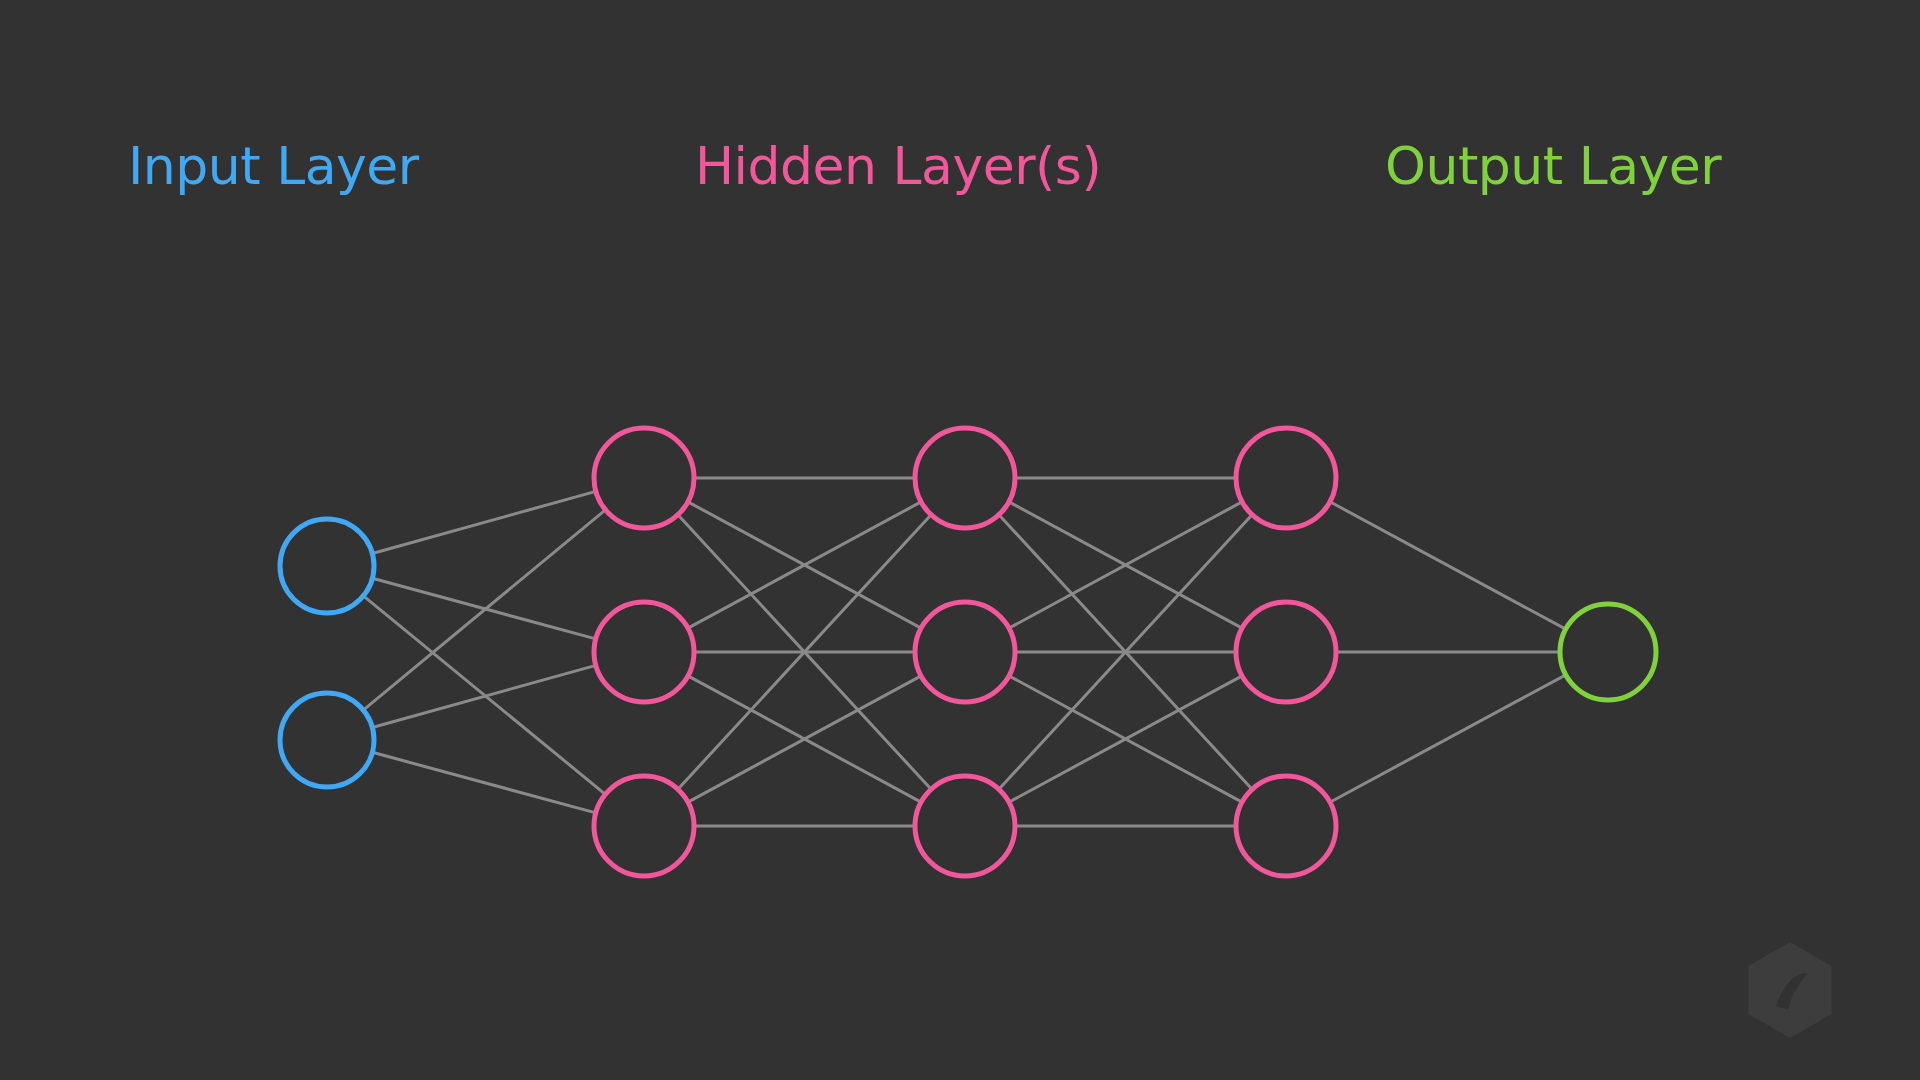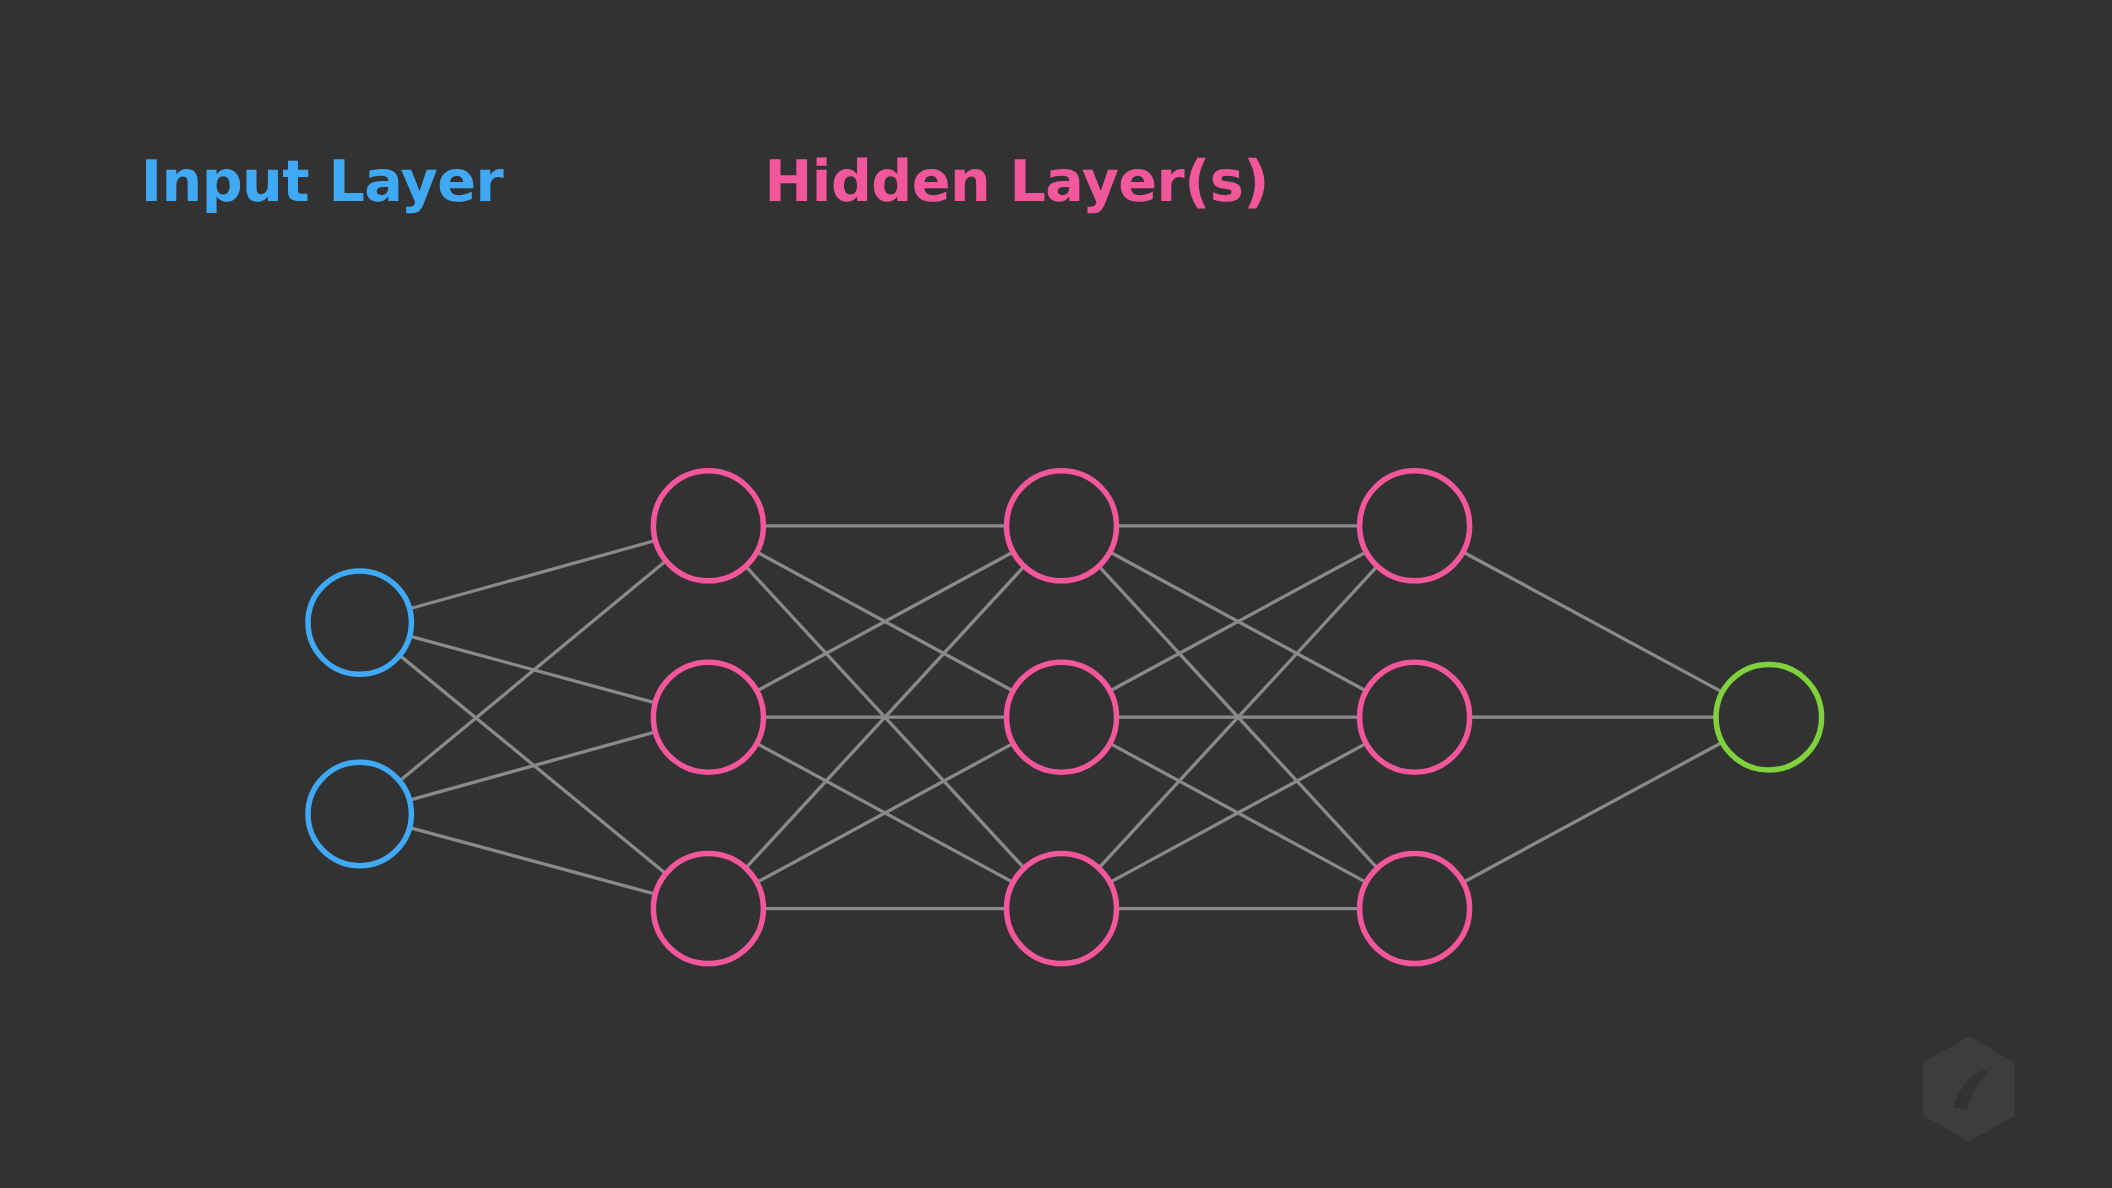--- a/index.html
+++ b/index.html
@@ -18,21 +18,21 @@
   #net {
     position: absolute;
     left: 0; top: 0;
     width: 1920px;
     height: 1080px;
     display: block;
   }
   .layer-label {
     position: absolute;
     font-family: "DejaVu Sans", sans-serif;
-    font-weight: bold;
+    font-weight: normal;
     font-size: 52px;
     letter-spacing: -0.5px;
     white-space: nowrap;
     line-height: 1;
   }
   #label-input  { left: 128px;  top: 140px; }
   #label-hidden { left: 695px;  top: 140px; text-align: right; }
   #label-output { left: 1385px; top: 140px; }
 </style>
 </head>
@@ -87,14 +87,15 @@
     <g id="watermark-group">
         <path d="M1790.0,942.0 L1831.6,966.0 L1831.6,1014.0 L1790.0,1038.0 L1748.4,1014.0 L1748.4,966.0 Z" fill="#3E3D3D" stroke="none" stroke-linejoin="round"></path>
         <path d="M 1775.6 1006.32 C 1785.2 979.44, 1800.56 970.8, 1807.28 973.68 C 1794.8 988.08, 1790.96 998.64, 1788.08 1009.2 Z" fill="#333232"></path>
       </g>
   </svg>
 
   <div class="layer-label" id="label-input" style="color: rgb(63, 169, 245);">Input Layer</div>
 
   <div class="layer-label" id="label-hidden" style="color: rgb(242, 86, 155);">Hidden Layer(s)</div>
 
+  <div class="layer-label" id="label-output" style="color: rgb(127, 210, 60);">Output Layer</div>
 
 </div>
 
 </body></html>

